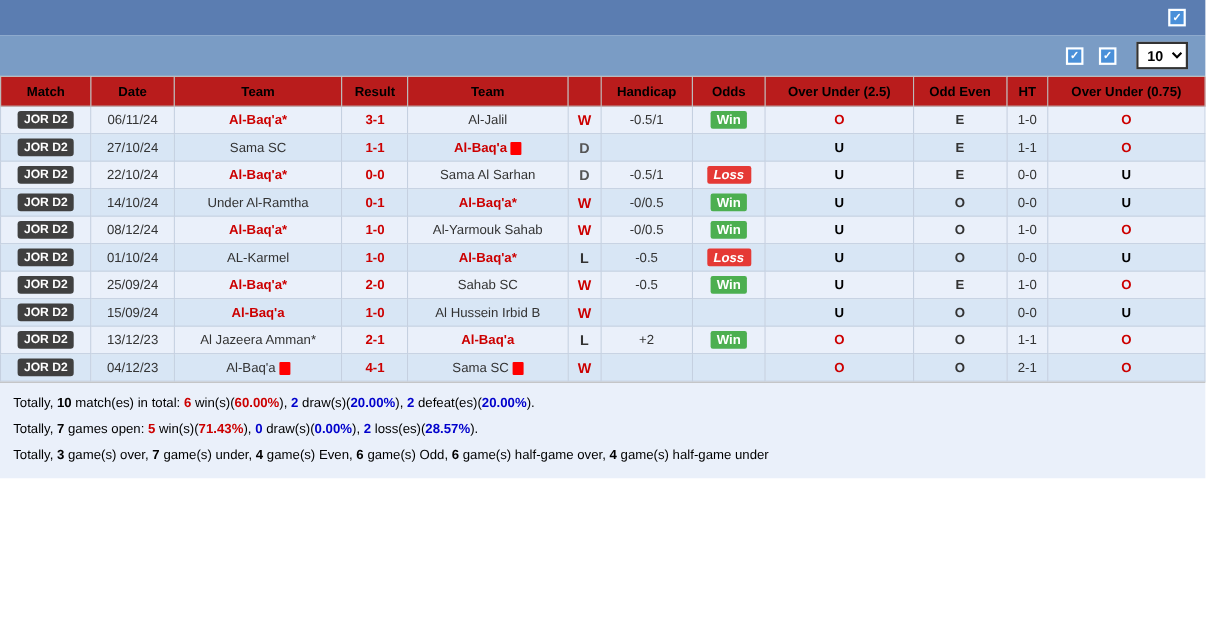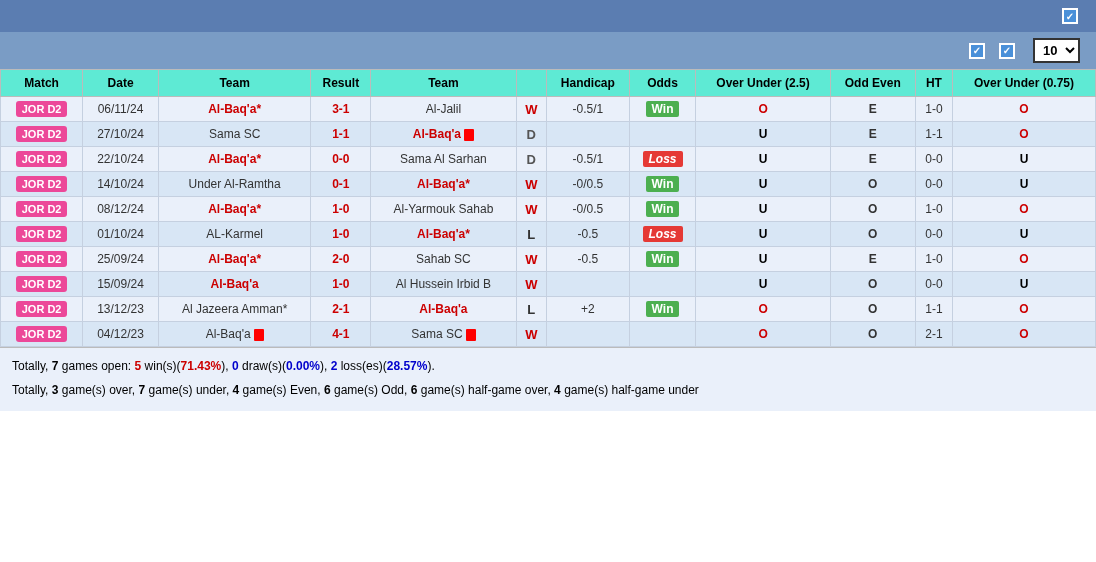--- a/index.html
+++ b/index.html
@@ -55,21 +55,21 @@
       font-size: 13px;
       font-weight: bold;
     }
 
     table {
       width: 100%;
       border-collapse: collapse;
     }
 
     thead tr {
-      background: #5eead4;
+      background: #b91c1c;
     }
     thead th {
       padding: 6px 4px;
       text-align: center;
       font-weight: bold;
       font-size: 12px;
       border: 1px solid #bbb;
       color: #000;
     }
 
@@ -85,21 +85,21 @@
     }
 
     .badge {
       display: inline-block;
       padding: 2px 6px;
       border-radius: 3px;
       color: white;
       font-size: 11px;
       font-weight: bold;
     }
-    .badge-blue { background: #ec4899; }
+    .badge-blue { background: #404040; }
 
     .team-link { color: #c00; font-weight: bold; cursor: pointer; }
     .team-normal { color: #333; }
 
     .result-link { color: #c00; font-weight: bold; cursor: pointer; }
 
     .win-badge { background: #4caf50; color: white; padding: 1px 6px; border-radius: 2px; font-weight: bold; }
     .loss-badge { background: #e53935; color: white; padding: 1px 6px; border-radius: 2px; font-weight: bold; font-style: italic; }
 
     .wdl { font-weight: bold; font-size: 13px; }
@@ -319,18 +319,21 @@
         <td><span class="over">O</span></td>
         <td><span class="odd-e">O</span></td>
         <td>2-1</td>
         <td><span class="over">O</span></td>
       </tr>
     </tbody>
 </table>
 
 <div class="summary">
   <p>
+    Totally, <span class="bold">10</span> match(es) in total: <span class="red">6</span> win(s)(<span class="red">60.00%</span>), <span class="blue">2</span> draw(s)(<span class="blue">20.00%</span>), <span class="blue">2</span> defeat(es)(<span class="blue">20.00%</span>).
+  </p>
+  <p>
     Totally, <span class="bold">7</span> games open: <span class="red">5</span> win(s)(<span class="red">71.43%</span>), <span class="blue">0</span> draw(s)(<span class="blue">0.00%</span>), <span class="blue">2</span> loss(es)(<span class="blue">28.57%</span>).
   </p>
   <p>
     Totally, <span class="bold">3</span> game(s) over, <span class="bold">7</span> game(s) under, <span class="bold">4</span> game(s) Even, <span class="bold">6</span> game(s) Odd, <span class="bold">6</span> game(s) half-game over, <span class="bold">4</span> game(s) half-game under
   </p>
 </div>
 
 </body></html>

